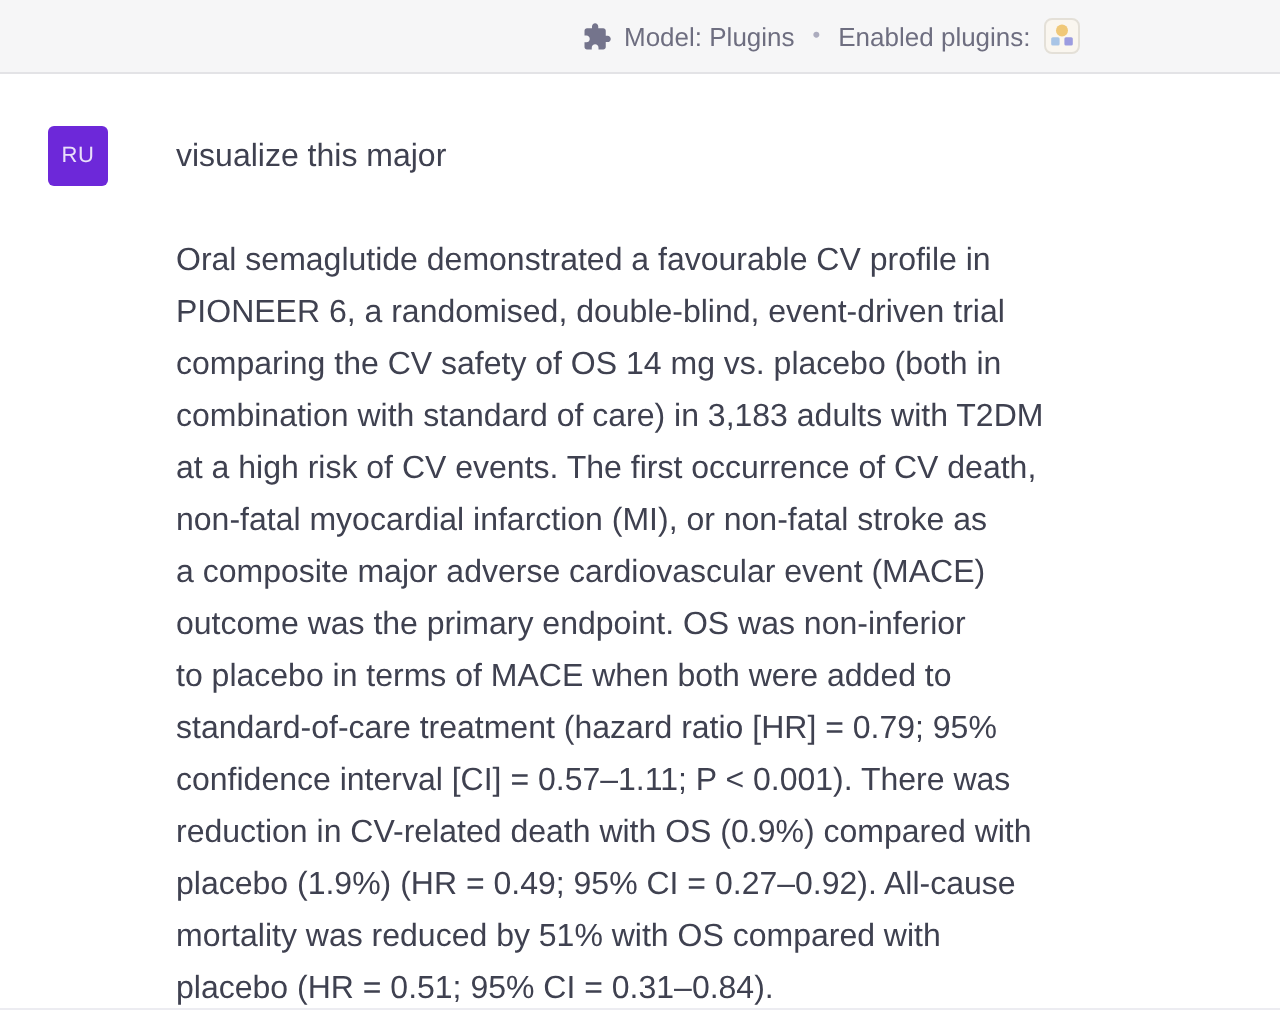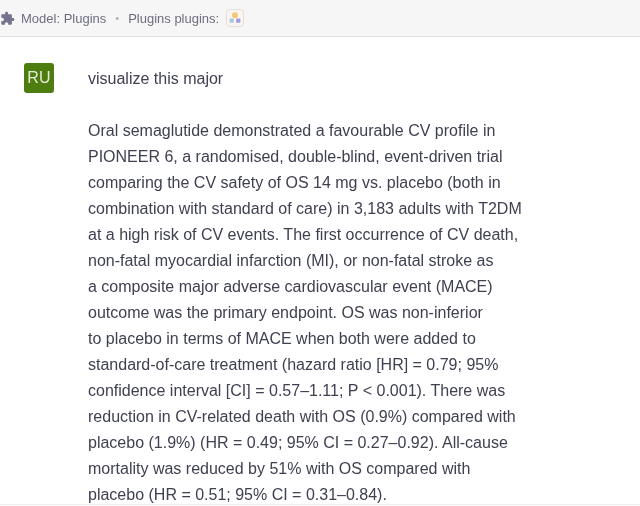--- a/index.html
+++ b/index.html
@@ -21,20 +21,21 @@
     background: #f6f6f7;
     border-bottom: 1px solid #e3e3e6;
     box-sizing: border-box;
     display: flex;
     align-items: center;
   }
   .model-bar-inner {
     display: flex;
     align-items: center;
     gap: 7px;
+    padding-left: 291px;
     color: #6e6e80;
     font-size: 13px;
     white-space: nowrap;
   }
   .puzzle-icon-wrap {
     display: inline-flex;
     align-items: center;
     margin-right: -1px;
   }
   .bullet-sep {
@@ -67,23 +68,23 @@
     background: #ffffff;
     border-bottom: 1px solid #ececf1;
     display: flex;
     align-items: flex-start;
     padding: 26px 24px 0 24px;
   }
   .avatar {
     width: 30px;
     height: 30px;
     border-radius: 3px;
-    background: #4d7c0f;
+    background: #6d28d9;
     color: rgba(255, 255, 255, 0.85);
-    font-size: 16px;
+    font-size: 11px;
     letter-spacing: 0.3px;
     display: flex;
     align-items: center;
     justify-content: center;
     flex-shrink: 0;
     user-select: none;
   }
   .message-content {
     margin-left: 34px;
     color: #3f4150;
@@ -107,21 +108,21 @@
   <header class="model-bar">
     <div class="model-bar-inner">
       <span class="puzzle-icon-wrap">
         <svg width="15" height="15" viewBox="0 0 24 24" fill="#74748c" aria-hidden="true">
           <path d="M20.5 11H19V7c0-1.1-.9-2-2-2h-4V3.5C13 2.12 11.88 1 10.5 1S8 2.12 8 3.5V5H4c-1.1 0-1.99.9-1.99 2v3.8H3.5c1.49 0 2.7 1.21 2.7 2.7s-1.21 2.7-2.7 2.7H2V20c0 1.1.9 2 2 2h3.8v-1.5c0-1.49 1.21-2.7 2.7-2.7 1.49 0 2.7 1.21 2.7 2.7V22H17c1.1 0 2-.9 2-2v-4h1.5c1.38 0 2.5-1.12 2.5-2.5S21.88 11 20.5 11z"></path>
         </svg>
       </span>
       <span>Model: Plugins</span>
       <span class="bullet-sep">•</span>
       <span class="plugins-group">
-        <span>Plugins plugins:</span>
+        <span>Enabled plugins:</span>
         <span class="plugin-logo">
           <svg width="16" height="16" viewBox="0 0 16 16" aria-hidden="true">
             <circle cx="8" cy="5.2" r="3" fill="#f0c878"></circle>
             <rect x="2.6" y="8.6" width="4.2" height="4.2" rx="0.8" fill="#a9c5e6"></rect>
             <rect x="9.2" y="8.6" width="4.2" height="4.2" rx="0.8" fill="#9c9ce0"></rect>
           </svg>
         </span>
       </span>
     </div>
   </header>

